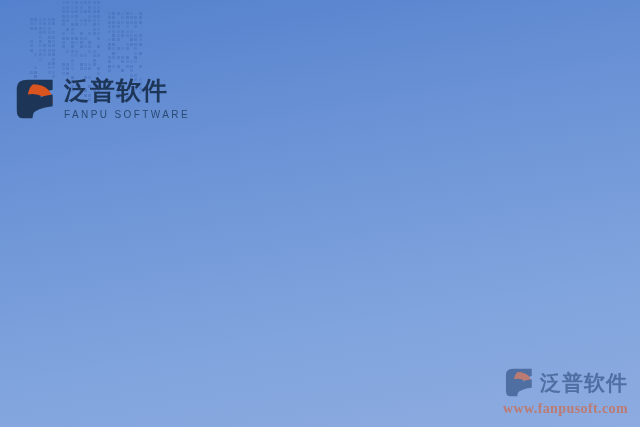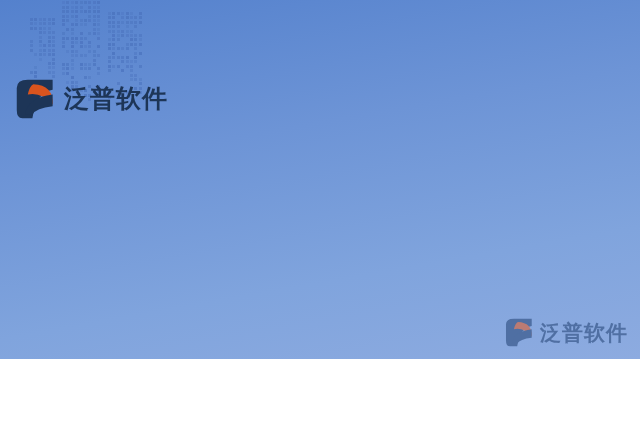--- a/index.html
+++ b/index.html
@@ -3,21 +3,21 @@
 <meta charset="utf-8">
 <style>
   html, body {
     margin: 0;
     padding: 0;
     background: #ffffff;
   }
   #banner {
     position: relative;
     width: 640px;
-    height: 359px;
+    height: 427px;
     overflow: hidden;
     font-family: "Liberation Sans", "DejaVu Sans", sans-serif;
     background: linear-gradient(170deg, #5481cd 0%, #6d94d6 38%, #80a4dd 72%, #8dabe0 100%);
   }
   
   #skyline {
     position: absolute;
     left: 24px;
     top: -4px;
     width: 130px;
@@ -415,28 +415,30 @@
     </div>
 
   <div id="logo-block">
     <svg id="logo-mark" viewBox="0 0 100 100">
       <path d="M30 8 L84 8 L84 30 Q48 36 40 92 L18 92 Q6 92 6 74 L6 26 Q6 8 30 8 Z" fill="#1d3557"></path>
       <path d="M42 18 Q86 20 84 62 Q60 34 30 40 Q34 22 42 18 Z" fill="#d9541e"></path>
       <path d="M24 84 Q30 46 84 40 L84 66 Q48 70 40 84 Z" fill="#1d3557"></path>
     </svg>
     <div id="logo-text">
       <div id="logo-cn">泛普软件</div>
+      <div id="logo-en">FANPU SOFTWARE</div>
     </div>
   </div>
 
 
   <div id="watermark">
     <div id="wm-row">
       <svg id="wm-mark" viewBox="0 0 100 100">
         <path d="M30 8 L84 8 L84 30 Q48 36 40 92 L18 92 Q6 92 6 74 L6 26 Q6 8 30 8 Z" fill="#3a5a8c"></path>
         <path d="M42 18 Q86 20 84 62 Q60 34 30 40 Q34 22 42 18 Z" fill="#cf6a4a"></path>
         <path d="M24 84 Q30 46 84 40 L84 66 Q48 70 40 84 Z" fill="#3a5a8c"></path>
       </svg>
       <div id="wm-cn">泛普软件</div>
     </div>
+    <div id="wm-url">www.fanpusoft.com</div>
   </div>
 
 </div>
 
 </body></html>

